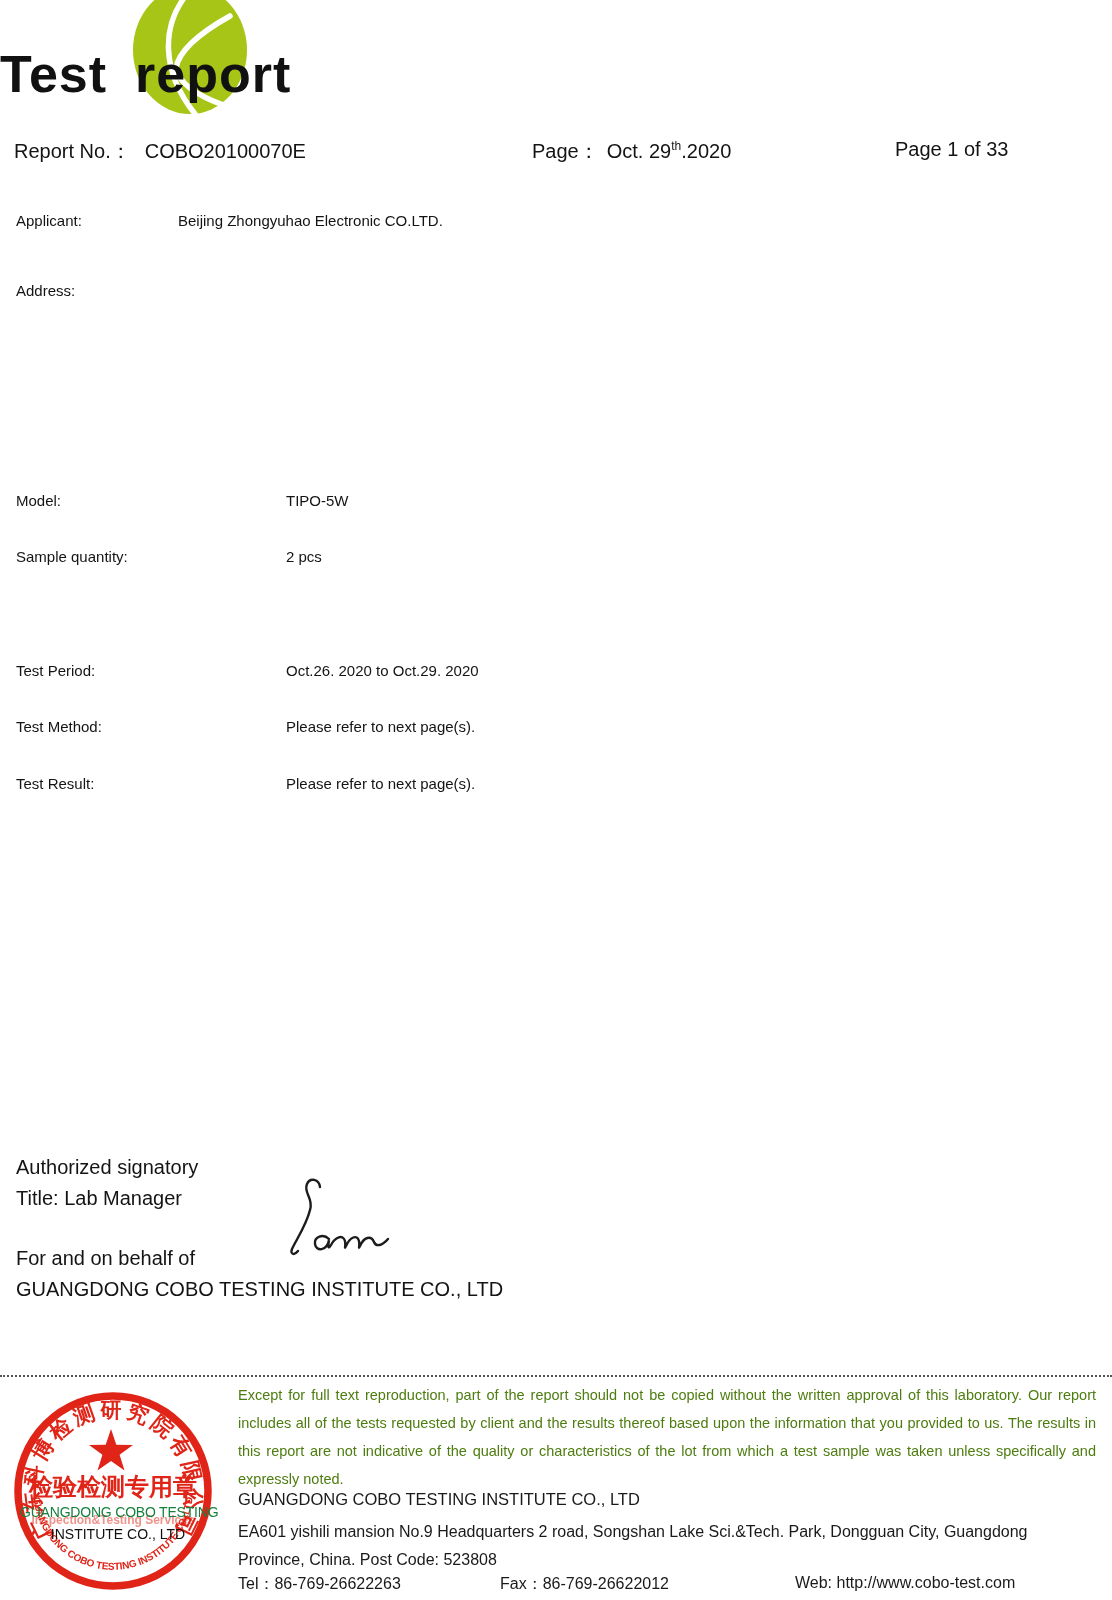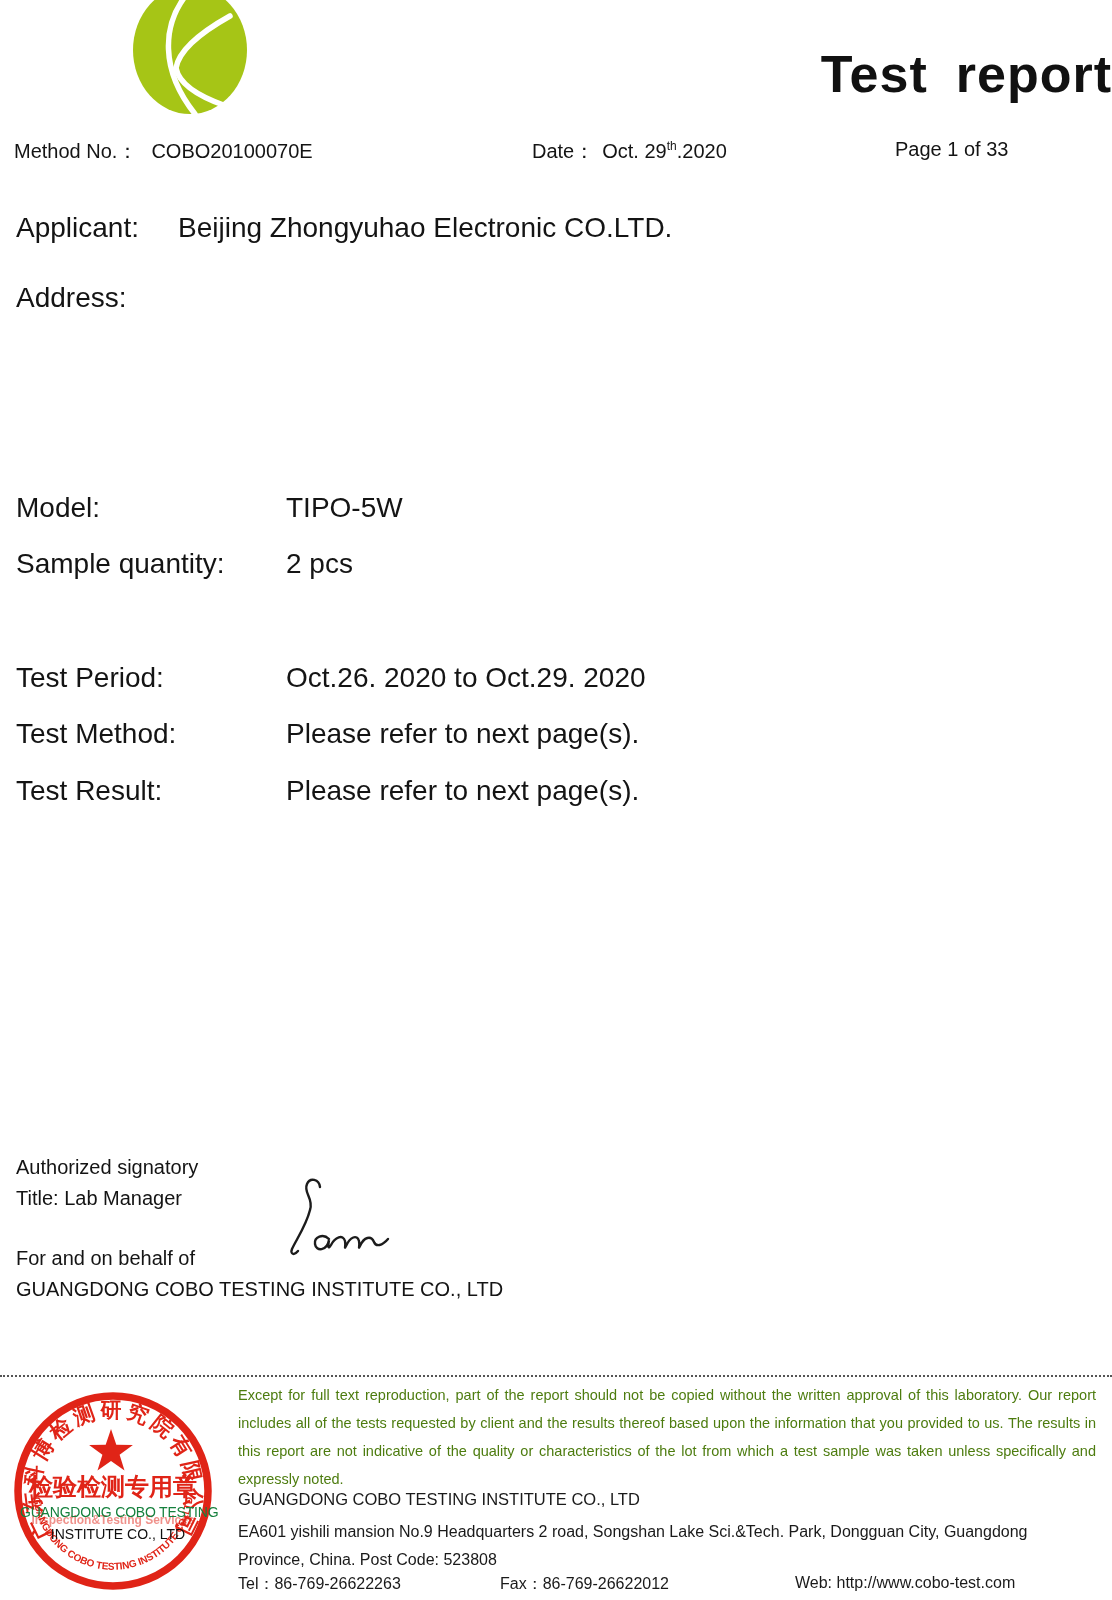--- a/index.html
+++ b/index.html
@@ -10,31 +10,31 @@
     width: 1112px;
     height: 1600px;
     margin: 0 auto;
     background: #ffffff;
     overflow: hidden;
   }
   .abs { position: absolute; }
   .page-title {
     position: absolute;
     top: 44px; left: 0; right: 0;
-    text-align: right;
+    text-align: left;
     font-size: 52px;
     font-weight: bold;
     letter-spacing: 1px;
     color: #111;
   }
   .page-title .w2 { margin-left: 28px; }
   .hdr-row { position: absolute; top: 138px; font-size: 20px; }
   .hdr-val { margin-left: 14px; }
   sup.th { font-size: 12px; vertical-align: super; line-height: 0; }
-  .field-row { position: absolute; left: 16px; font-size: 28px; width: 1080px; }
+  .field-row { position: absolute; left: 16px; font-size: 15px; width: 1080px; }
   .field-row .val-a { position: absolute; left: 162px; top: 0; white-space: nowrap; }
   .field-row .val-s { position: absolute; left: 270px; top: 0; white-space: nowrap; }
   .sig-label { position: absolute; left: 16px; font-size: 20px; }
   .dotted-line {
     position: absolute;
     top: 1375px; left: 0; width: 1112px;
     border-top: 2px dotted #555;
   }
   .disclaimer {
     position: absolute;
@@ -59,24 +59,24 @@
     <ellipse cx="58" cy="50" rx="57" ry="64" fill="#a6c516"></ellipse>
     <path d="M 55,-6 C 30,25 28,70 63,114" fill="none" stroke="#ffffff" stroke-width="5.5" stroke-linecap="round"></path>
     <path d="M 98,16 Q 48,44 44,68 Q 48,90 94,106" fill="none" stroke="#ffffff" stroke-width="5.5" stroke-linecap="round"></path>
   </svg>
 
   <div class="page-title">
     <span>Test</span><span class="w2">report</span>
   </div>
 
   <div class="hdr-row" style="left:14px;">
-    <span>Method No.：</span><span class="hdr-val">COBO20100070E</span>
+    <span>Report No.：</span><span class="hdr-val">COBO20100070E</span>
   </div>
   <div class="hdr-row" style="left:532px;">
-    <span>Date：</span><span class="hdr-val" style="margin-left:8px;">Oct. 29</span><sup class="th">th</sup><span>.2020</span>
+    <span>Page：</span><span class="hdr-val" style="margin-left:8px;">Oct. 29</span><sup class="th">th</sup><span>.2020</span>
   </div>
   <div class="hdr-row" style="left:895px;">Page 1 of 33</div>
 
   <div class="field-row" style="top:212px;">
     <span>Applicant:</span>
     <span class="val-a">Beijing Zhongyuhao Electronic CO.LTD.</span>
   </div>
   <div class="field-row" style="top:282px;">
     <span>Address:</span>
   </div>

